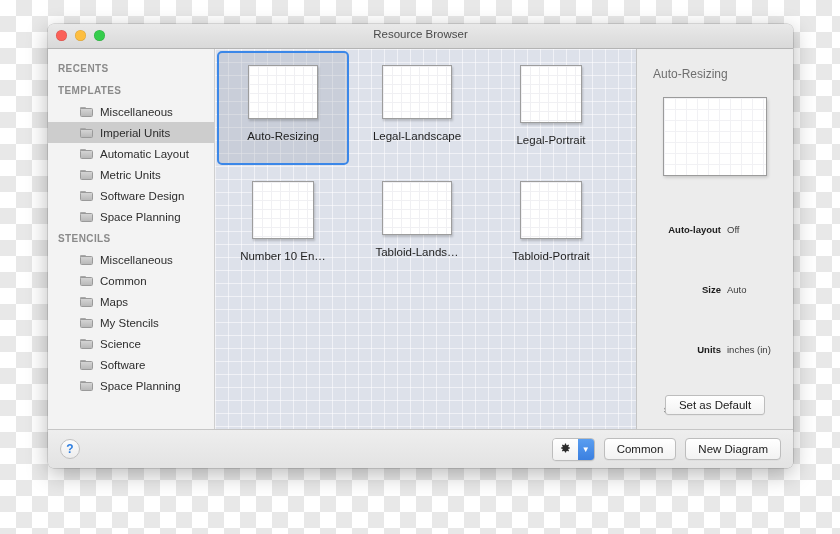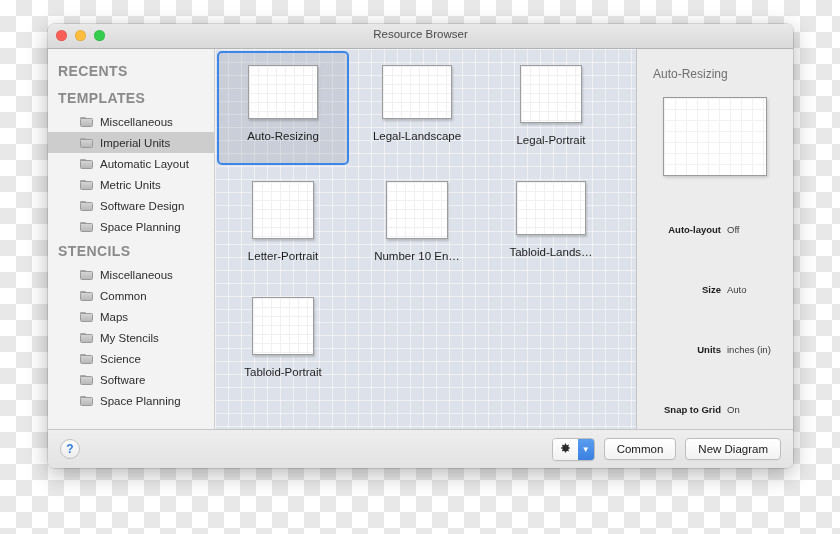--- a/index.html
+++ b/index.html
@@ -80,21 +80,21 @@
 
   
   #sidebar {
     flex: 0 0 166px;
     background: #f3f3f3;
     border-right: 1px solid #cfcfcf;
     padding-top: 8px;
     overflow: hidden;
   }
   .section-header {
-    font-size: 14px;
+    font-size: 10px;
     font-weight: bold;
     letter-spacing: 0.4px;
     color: #8a8a8a;
     padding: 6px 0 5px 10px;
   }
   .side-item {
     height: 21px;
     display: flex;
     align-items: center;
     padding-left: 32px;
@@ -389,24 +389,20 @@
           <div class="thumb landscape"></div>
           <div class="card-label">Legal-Landscape</div>
         </div>
 
         <div class="card">
           <div class="thumb portrait"></div>
           <div class="card-label">Legal-Portrait</div>
         </div>
 
 
-        <div class="card">
-          <div class="thumb portrait"></div>
-          <div class="card-label">Letter-Portrait</div>
-        </div>
 
         <div class="card">
           <div class="thumb portrait"></div>
           <div class="card-label">Number 10 En…</div>
         </div>
 
         <div class="card">
           <div class="thumb landscape"></div>
           <div class="card-label">Tabloid-Lands…</div>
         </div>
@@ -433,20 +429,23 @@
       </div>
       <div class="prop-row">
         <span class="prop-label">Units</span>
         <span class="prop-value">inches (in)</span>
       </div>
       <div class="prop-row">
         <span class="prop-label">Snap to Grid</span>
         <span class="prop-value">On</span>
       </div>
 
+      <div id="set-default-wrap">
+        <button class="btn" id="set-default-btn">Set as Default</button>
+      </div>
     </div>
 
   </div>
 
   <div id="bottombar">
     <div id="help-btn">?</div>
 
     <div id="right-buttons">
       <div id="gear-group">
         <div id="gear-cell">

